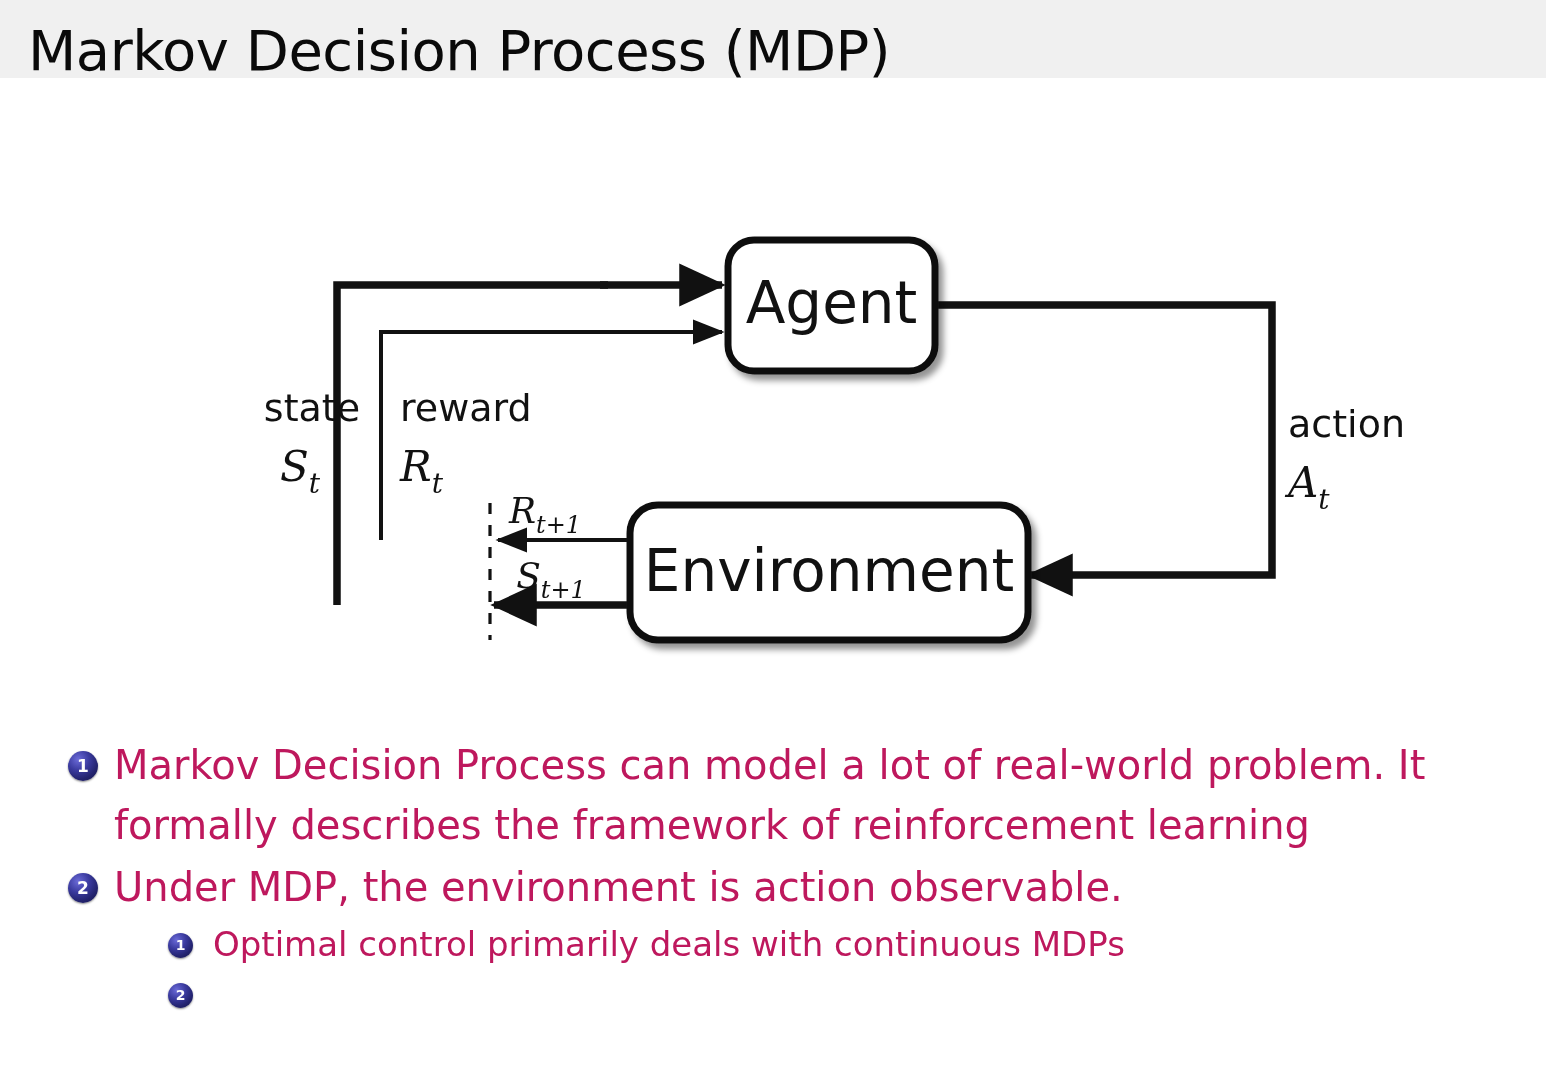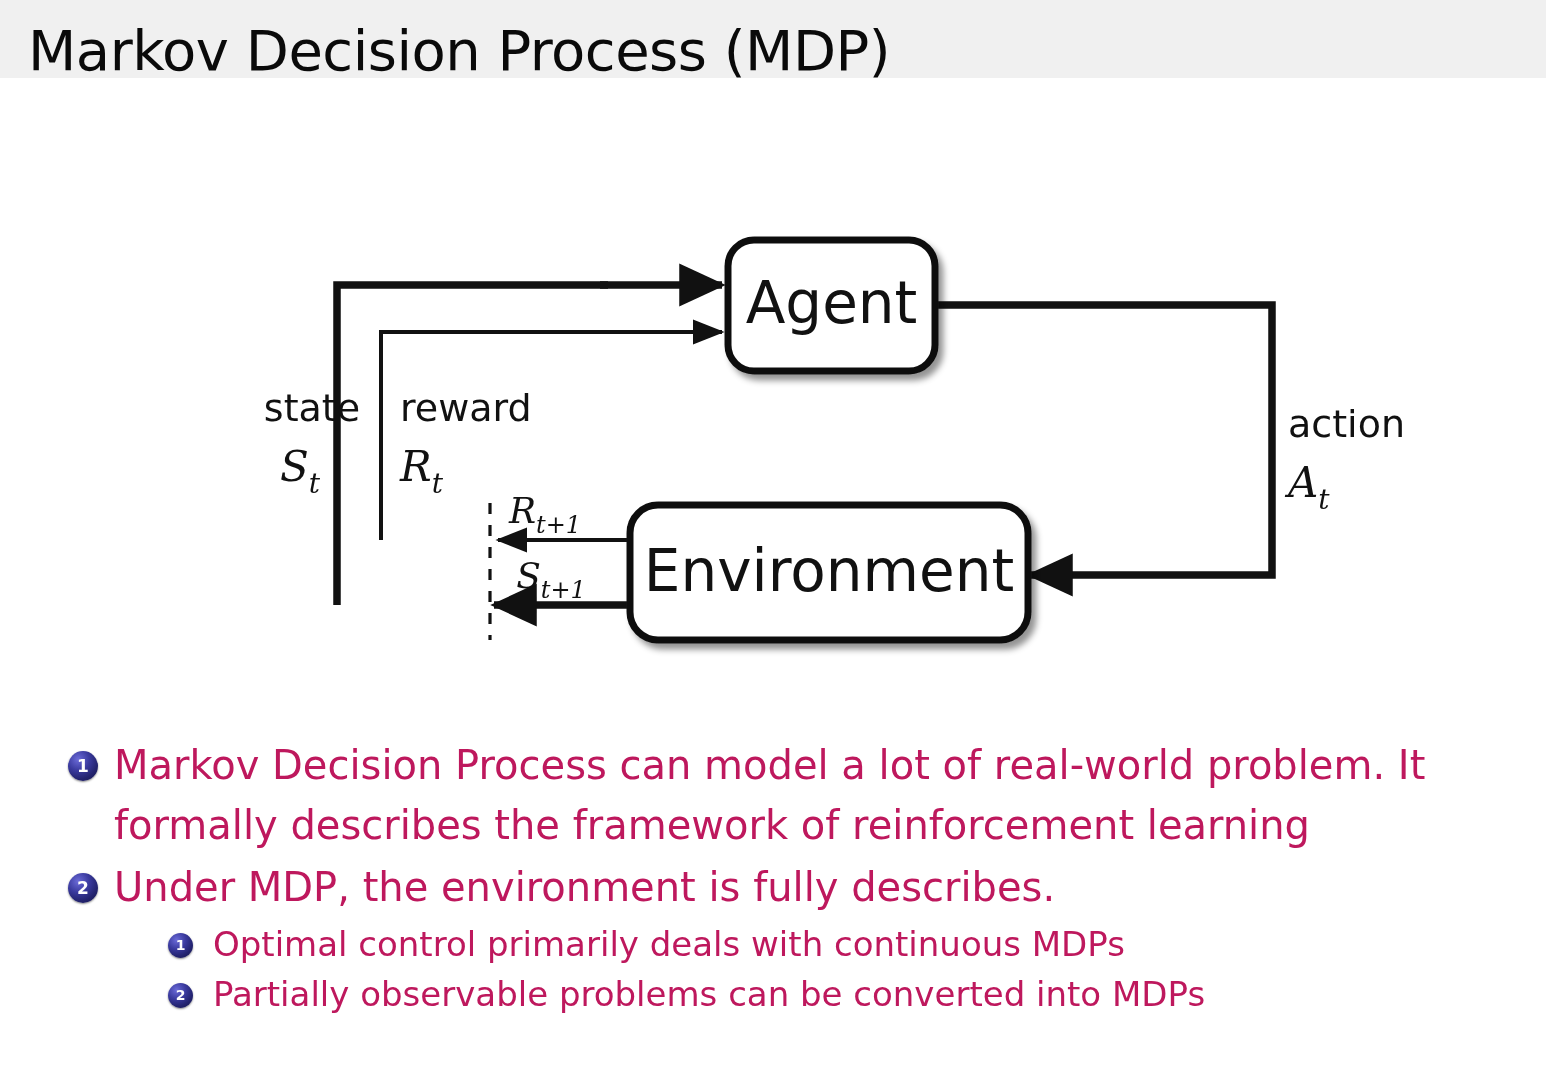--- a/index.html
+++ b/index.html
@@ -211,27 +211,26 @@
     <div class="badge badge-1">1</div>
     <div class="btext btext-1">
       <span class="justified-line">Markov Decision Process can model a lot of real-world problem. It</span>
       <span class="last-line">formally describes the framework of reinforcement learning</span>
     </div>
   </div>
 
   <div class="bullet-row lvl1">
     <div class="badge badge-1">2</div>
     <div class="btext btext-1">
-      <span class="last-line">Under MDP, the environment is fully describes.</span>
+      <span class="last-line">Under MDP, the environment is action observable.</span>
     </div>
   </div>
 
   <div class="bullet-row lvl2">
     <div class="badge badge-2">1</div>
     <div class="btext btext-2">Optimal control primarily deals with continuous MDPs</div>
   </div>
 
   <div class="bullet-row lvl2">
     <div class="badge badge-2">2</div>
-    <div class="btext btext-2">Partially observable problems can be converted into MDPs</div>
   </div>
 
 </div>
 
 </body></html>

